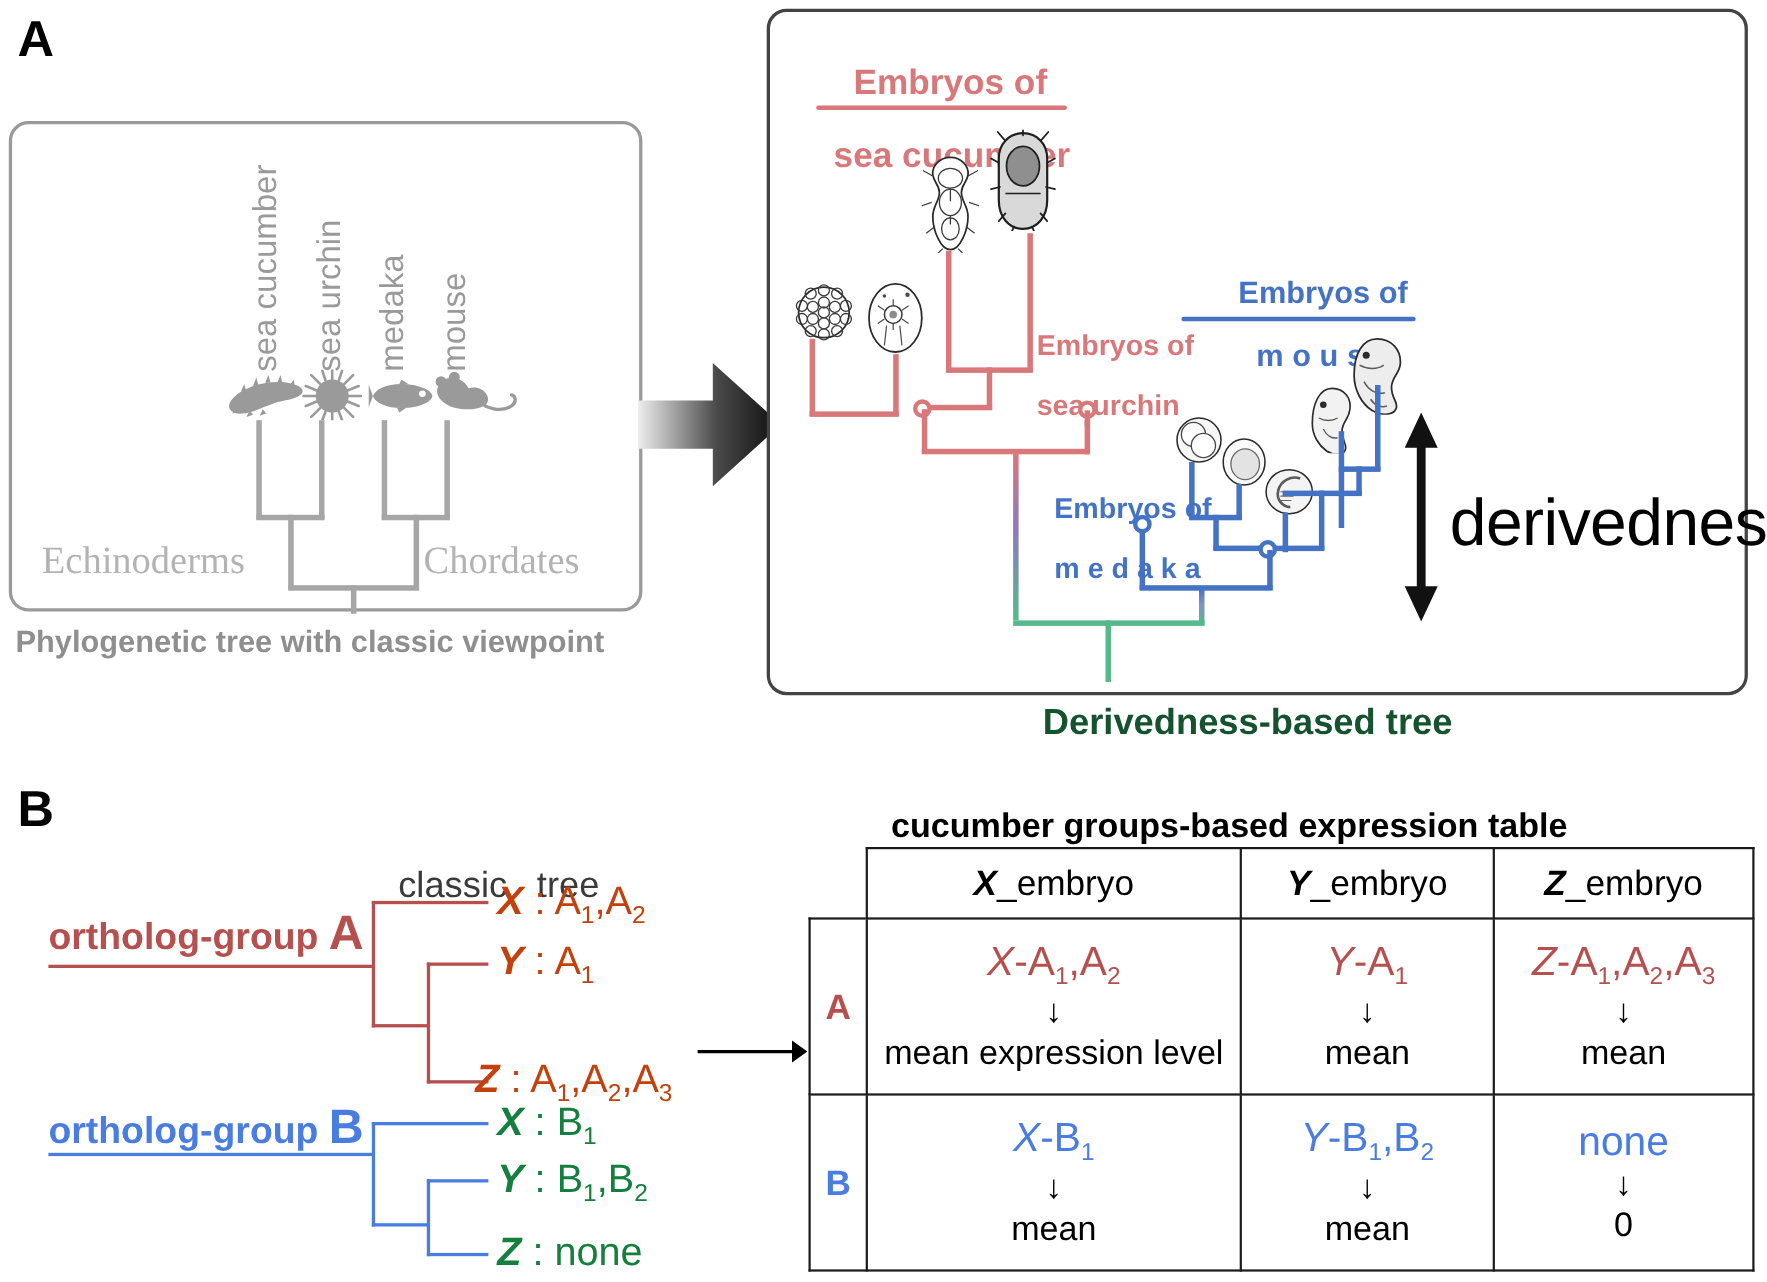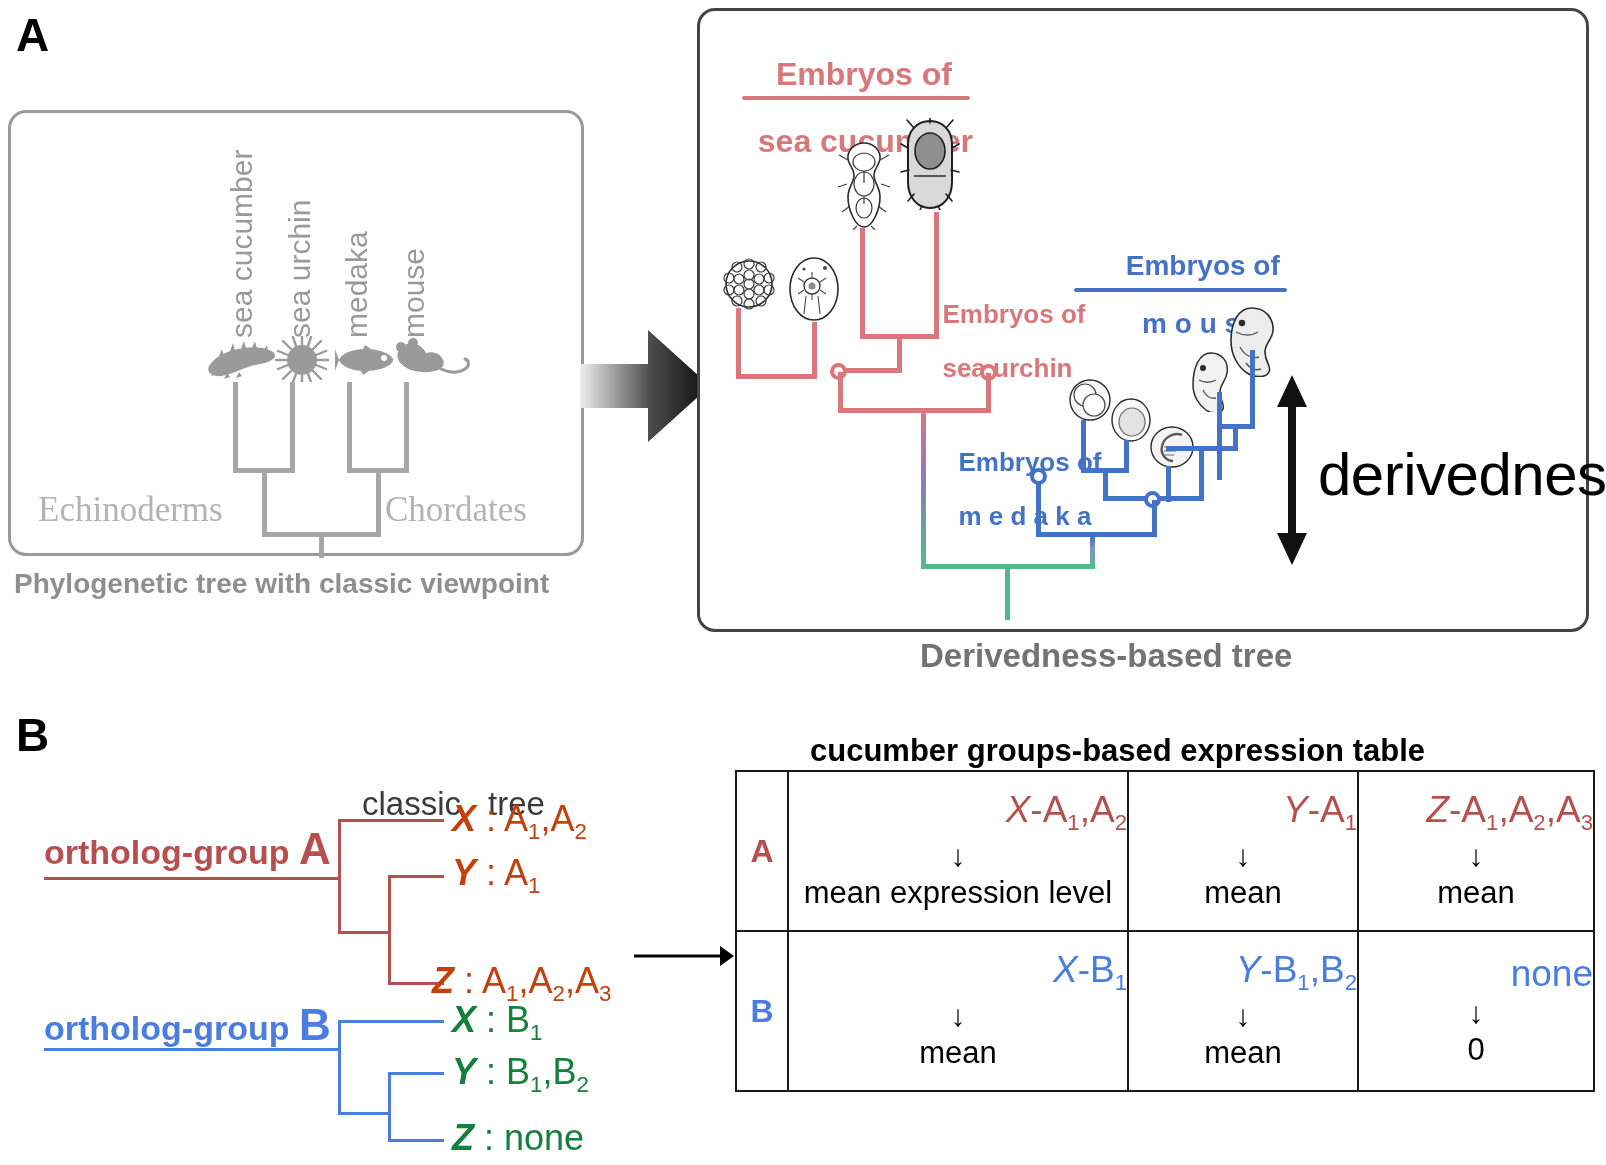--- a/index.html
+++ b/index.html
@@ -21,21 +21,21 @@
   .roundbox-dark{
     border:3px solid #444;border-radius:18px;background:#fff;
   }
 
   .vert-label{
     color:#9a9a9a;font-size:30px;white-space:nowrap;
     transform-origin:0 0;transform:rotate(-90deg);
   }
   .clade-label{color:#b3b3b3;font-size:35px;white-space:nowrap;font-family:Liberation Serif, serif;}
   .caption-gray{color:#8f8f8f;font-size:28px;font-weight:bold;white-space:nowrap;}
-  .caption-black{color:#737373;font-size:33px;font-weight:bold;white-space:nowrap;}
+  .caption-black{color:#14532d;font-size:33px;font-weight:bold;white-space:nowrap;margin-left:28px;}
 
   .gline{background:#a6a6a6;}
 
   
   .hdr{
     font-weight:bold;line-height:1.04;white-space:pre;text-align:center;
   }
   .hdr.red{color:#d9787a;}
   .hdr.blue{color:#4472c4;}
   .hdr-rule{height:4px;border-radius:2px;}
@@ -77,21 +77,21 @@
   table.exprtbl td{
     border:2px solid #1a1a1a;text-align:center;vertical-align:middle;
     font-size:32px;color:#000;padding:0;
   }
   td.corner{border:none !important;}
   .colhead{font-size:33px;white-space:nowrap;}
   .colhead .sp{font-weight:bold;font-style:italic;}
   .rowhead{font-size:44px;font-weight:bold;}
   .rowhead.a{color:#b5504f;}
   .rowhead.b{color:#4a7de0;}
-  .cellexp{font-size:37px;white-space:nowrap;line-height:1.0;text-align:right;}
+  .cellexp{font-size:37px;white-space:nowrap;line-height:1.0;}
   .cellexp.a{color:#b5504f;}
   .cellexp.b{color:#4a7de0;}
   .cellexp .sp{font-style:italic;}
   .cellexp sub{font-size:0.60em;}
   .downarrow{font-size:30px;line-height:1;color:#000;margin:6px 0 4px;}
   .cellmean{font-size:31px;color:#000;white-space:nowrap;}
 
   .bigarrow-svg{display:block;}
 </style>
 </head>
@@ -369,20 +369,32 @@
 
 <div class="abs" style="left:735px;top:770px;">
   <table class="exprtbl" style="width:858px;">
     <colgroup>
       <col style="width:52px">
         <col style="width:340px">
         <col style="width:230px">
         <col style="width:236px">
     </colgroup>
     <tbody>
+        <tr>
+      <td class="corner"></td>
+      <td class="colhead" style="height:62px;">
+        <span class="sp">X</span><span>_embryo</span>
+      </td>
+      <td class="colhead">
+        <span class="sp">Y</span><span>_embryo</span>
+      </td>
+      <td class="colhead">
+        <span class="sp">Z</span><span>_embryo</span>
+      </td>
+    </tr>
 
     <tr>
       <td class="rowhead a" style="height:158px;">A</td>
       <td>
         <div class="cellexp a">
           <span class="sp">X</span><span>-A<sub>1</sub>,A<sub>2</sub></span>
         </div>
         <div class="downarrow">↓</div>
         <div class="cellmean">mean expression level</div>
       </td>

